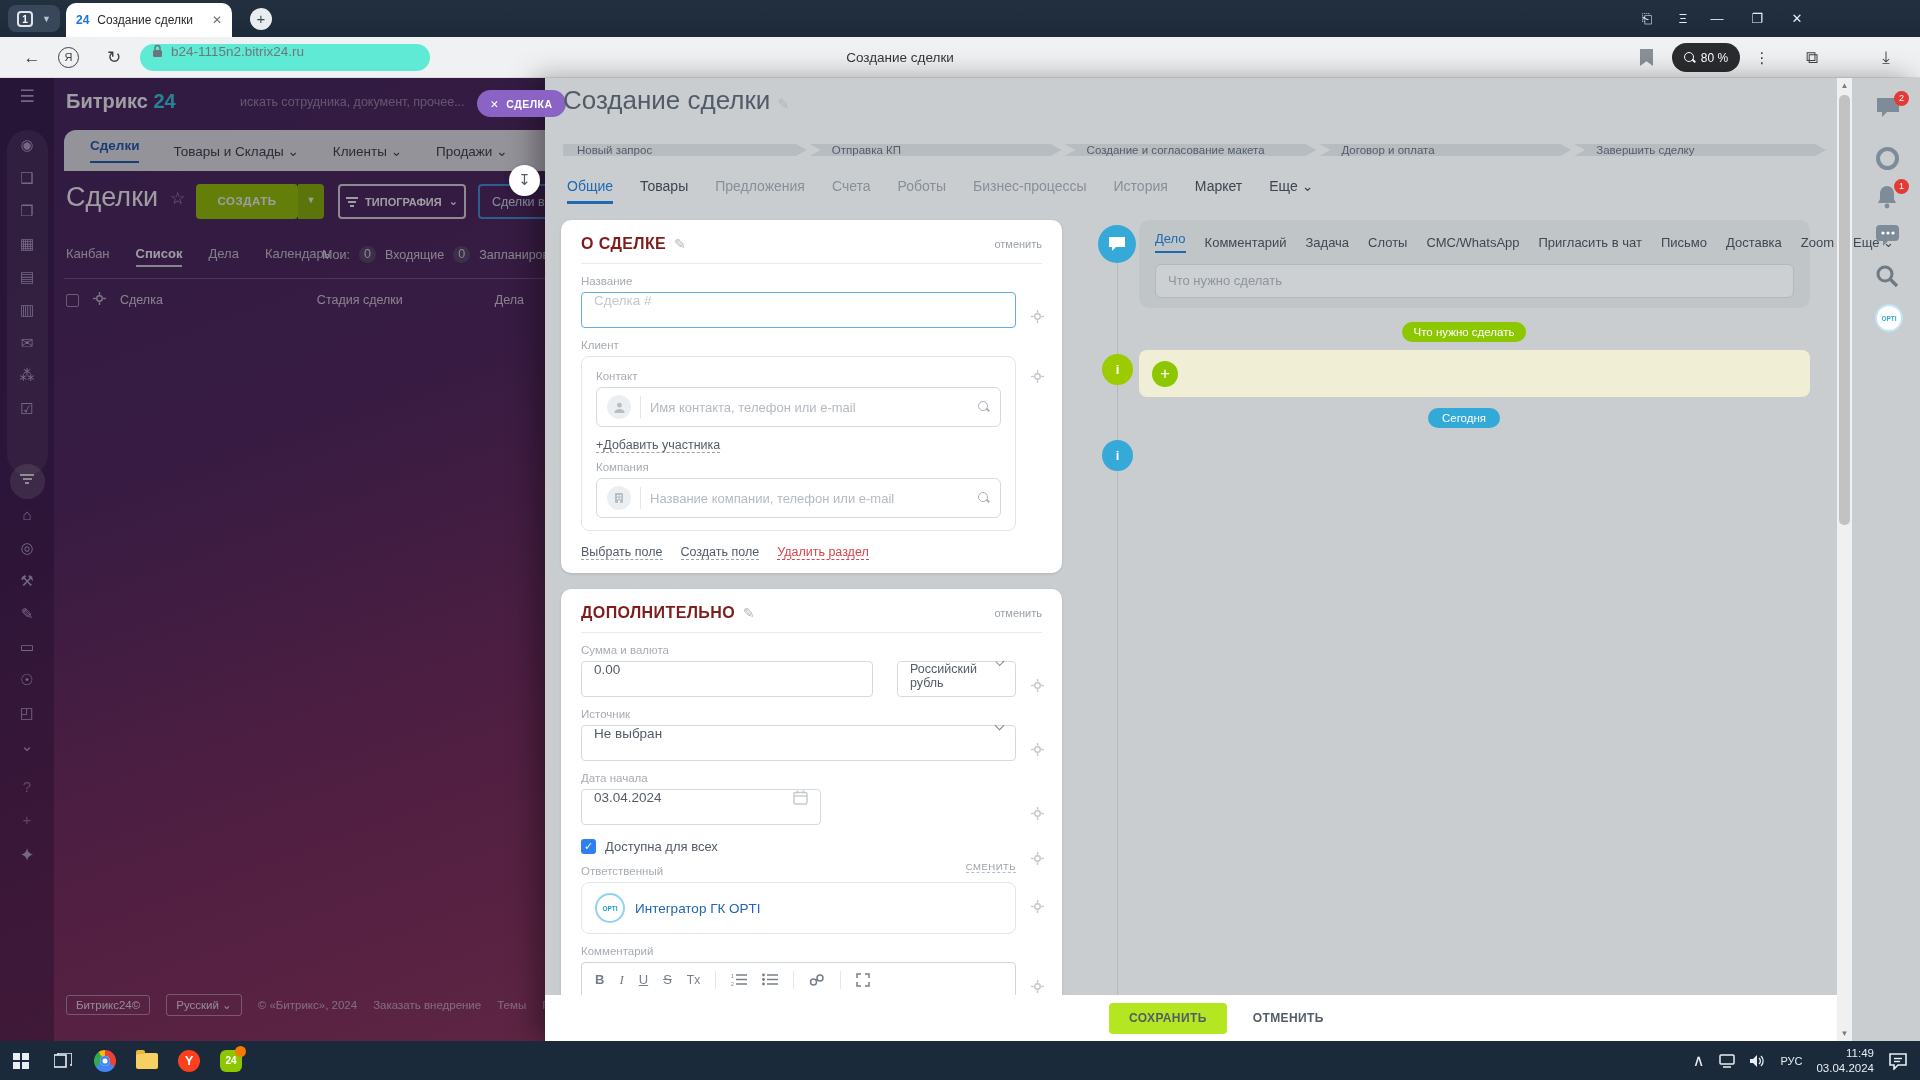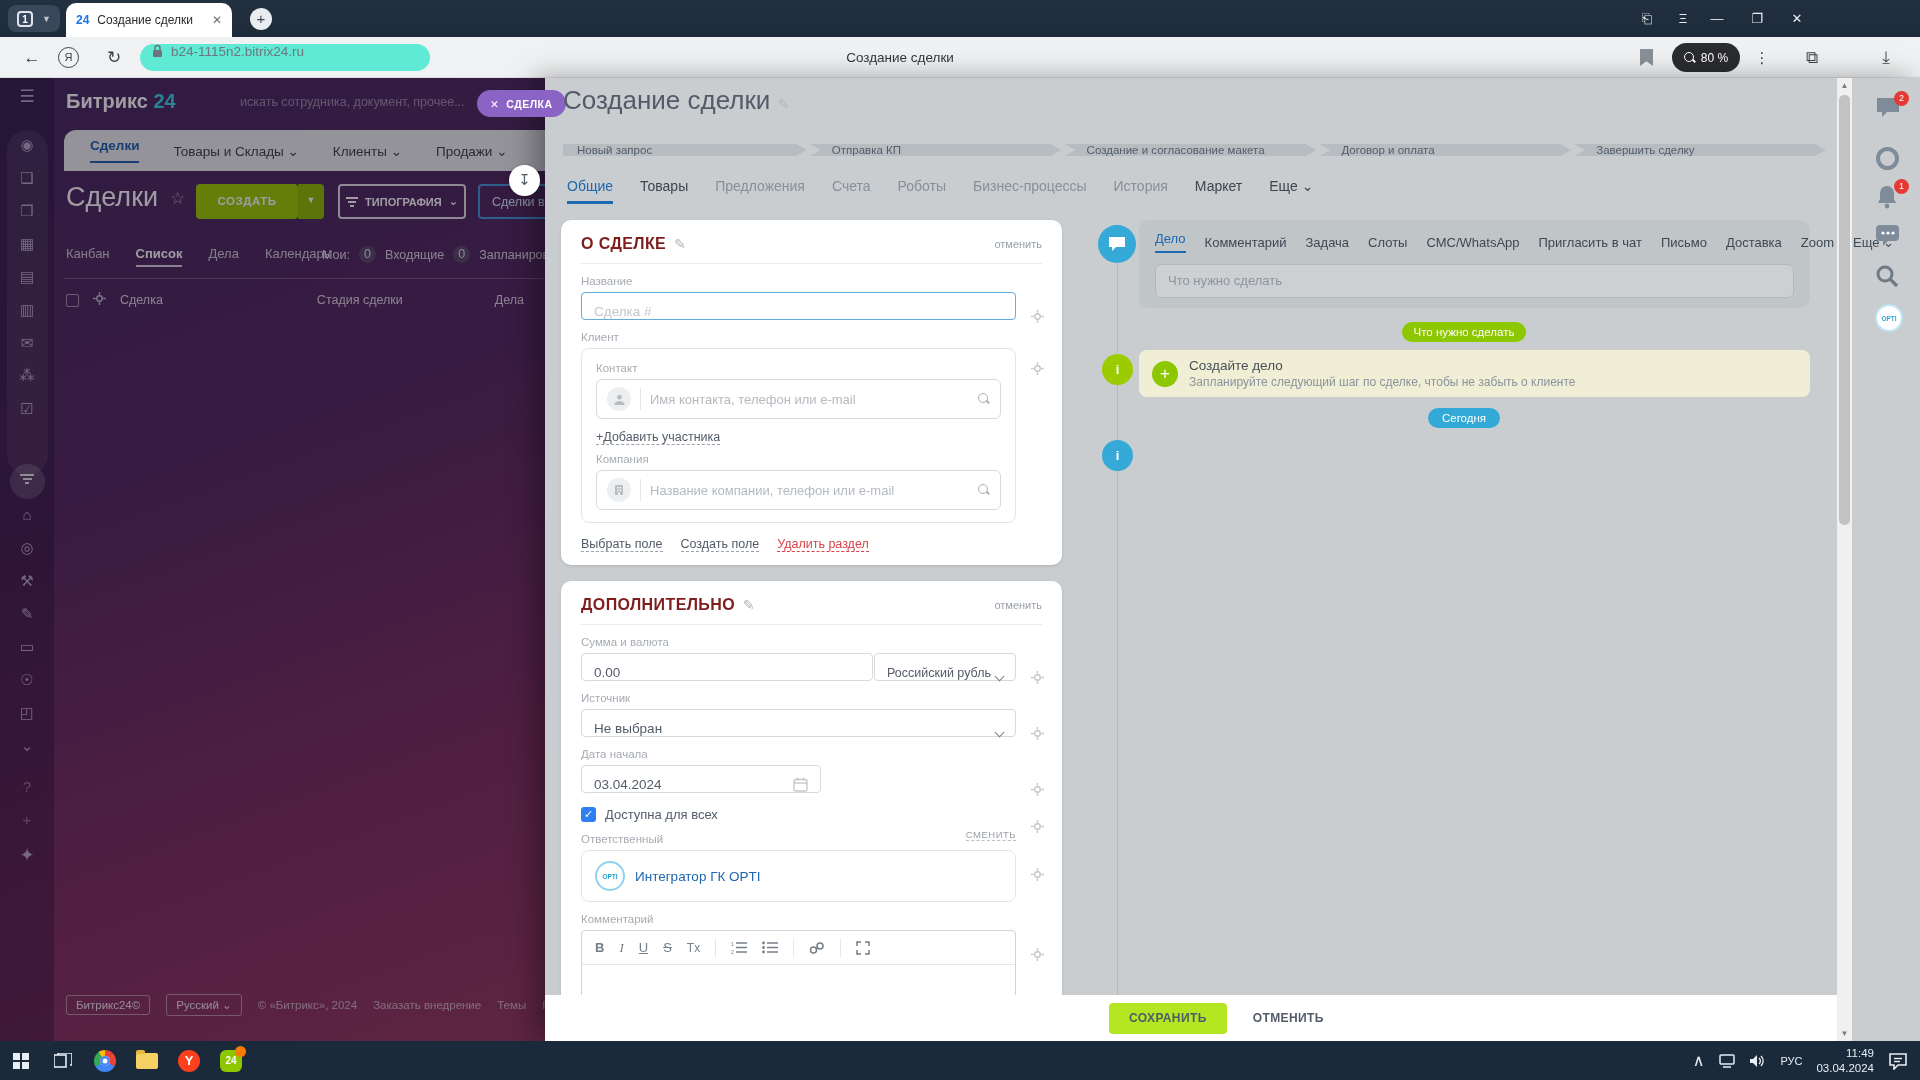--- a/index.html
+++ b/index.html
@@ -123,21 +123,21 @@
   .card { background:#fff; border-radius:10px; box-shadow:0 1px 3px rgba(0,0,0,.12);
     padding:15px 20px 13px 20px; }
   .card + .card { margin-top:16px; }
   .chead { display:flex; align-items:center; gap:8px; }
   .chead .hl { font-size:16px; font-weight:bold; color:#7f1d1d; letter-spacing:.4px; }
   .chead .cancel { margin-left:auto; font-size:11px; color:#9aa1a9; }
   .cdiv { height:1px; background:#e9ebed; margin-top:10px; }
   .flabel { font-size:11.5px; color:#a6acb3; margin:11px 0 5px; }
   .frow { position:relative; padding-right:26px; }
   .gear { position:absolute; right:-2px; }
-  .inp { height:28px; border:1px solid #d6dade; border-radius:4px; display:flex; align-items:flex-end;
+  .inp { height:36px; border:1px solid #d6dade; border-radius:4px; display:flex; align-items:flex-start;
     padding:0 12px; font-size:13.5px; color:#535c69; background:#fff; }
   .inp.focus { border:1px solid #64abe0; }
   .ph { color:#c3c8ce; }
   .clientbox { border:1px solid #e2e5e8; border-radius:8px; padding:2px 14px 12px; }
   .lookup { height:40px; border:1px solid #d6dade; border-radius:6px; display:flex; align-items:center;
     padding:0 10px; gap:9px; }
   .lookup .vd { width:1px; height:22px; background:#e4e7ea; }
   .lookup .lph { font-size:13px; color:#b4bac0; flex:1; }
   .avatar24 { width:24px; height:24px; border-radius:50%; background:#eceff1; display:flex;
     align-items:center; justify-content:center; }
@@ -501,21 +501,21 @@
       <div class="card" style="min-height:440px">
         <div class="chead">
           <span class="hl">ДОПОЛНИТЕЛЬНО</span>
           <span class="sl-pencil">✎</span>
           <span class="cancel">отменить</span>
         </div>
         <div class="cdiv"></div>
 
         <div class="frow">
           <div class="flabel">Сумма и валюта</div>
-          <div style="display:flex; gap:1px">
+          <div style="display:flex; gap:24px">
             <div class="inp" style="width:292px">0.00</div>
             <div class="inp selbox" style="flex:1">
               <span style="font-size:12.5px">Российский рубль</span>
               <span class="chevc"></span>
             </div>
           </div>
           <span class="gear" style="top:34px">
             <svg width="13" height="13" viewBox="0 0 14 14">
                 <circle cx="7" cy="7" r="3" fill="none" stroke="#c3c8cd" stroke-width="1.5"></circle>
                 <g stroke="#c3c8cd" stroke-width="1.5">
@@ -699,24 +699,20 @@
         <div class="tinput">Что нужно сделать</div>
       </div>
 
       <div class="hintpill"><span>Что нужно сделать</span></div>
 
       <div class="tl-ico small" style="top:276px;background:#9ccb00">
         <span style="color:#fff;font-size:13px;font-weight:bold">i</span>
       </div>
       <div class="beige">
         <span class="plus-circle">+</span>
-        <span>
-          <span class="bt1" style="display:block">Создайте дело</span>
-          <span class="bt2" style="display:block">Запланируйте следующий шаг по сделке, чтобы не забыть о клиенте</span>
-        </span>
       </div>
 
       <div class="todaypill"><span>Сегодня</span></div>
 
       <div class="tl-ico small" style="top:362px;background:#35a9d7">
         <span style="color:#fff;font-size:13px;font-weight:bold">i</span>
       </div>
     </div>
 
     <div class="sbar">

